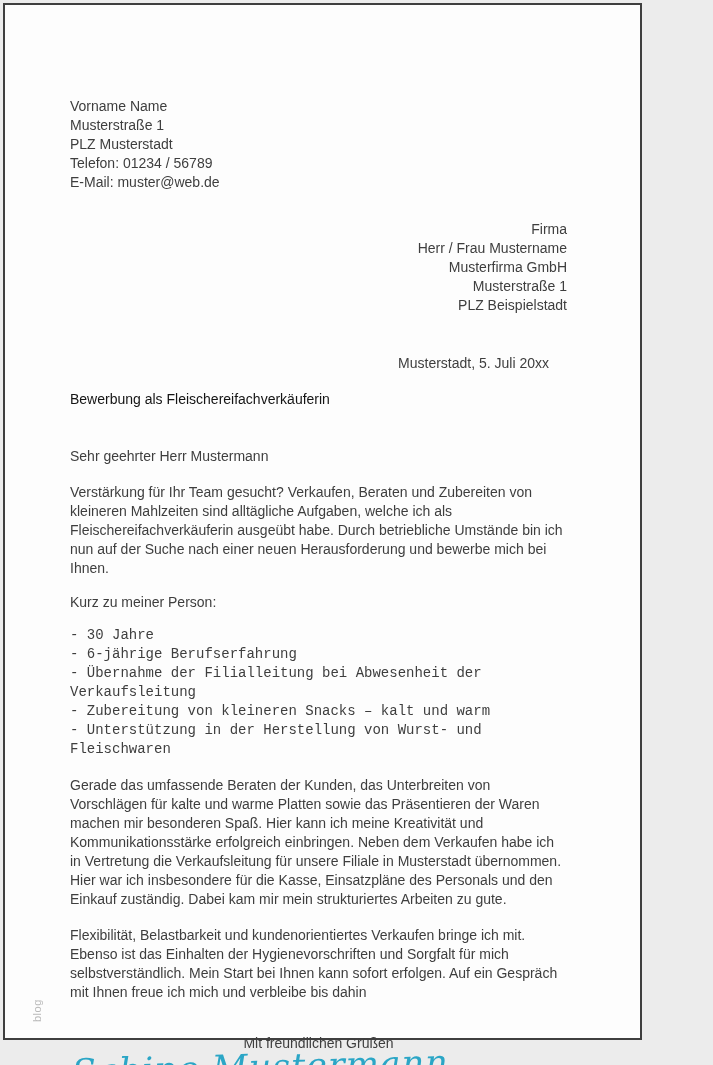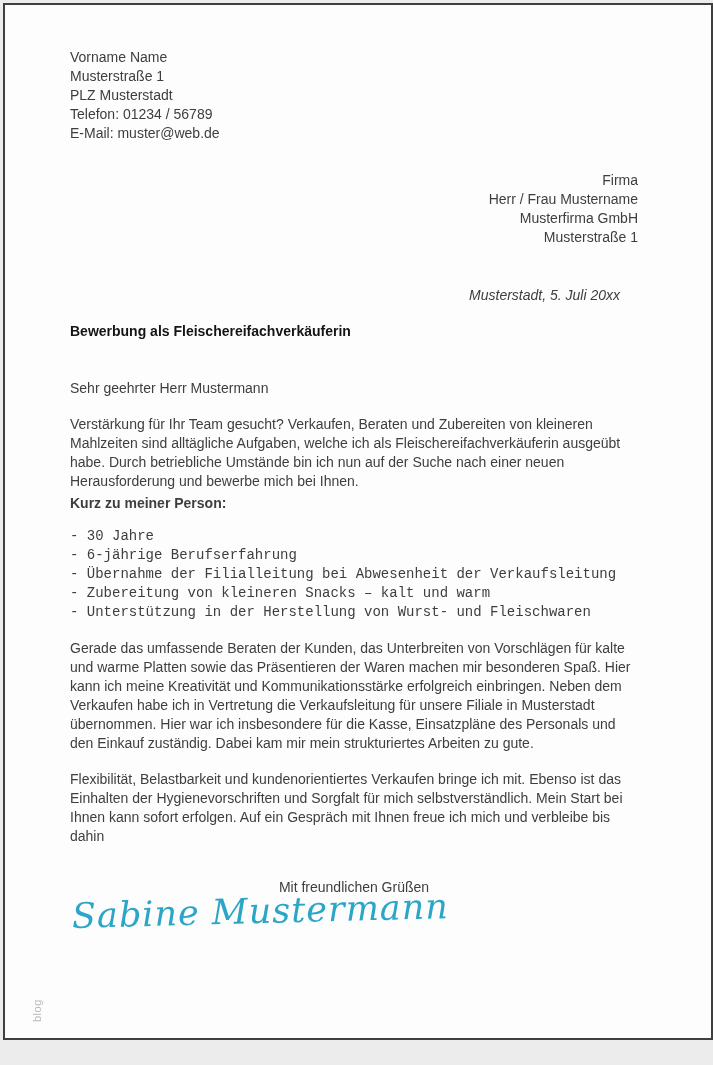--- a/index.html
+++ b/index.html
@@ -4,46 +4,45 @@
 <style>
   * { margin: 0; padding: 0; box-sizing: border-box; }
   html, body { width: 713px; height: 1065px; }
   body {
     background: #ececec;
     font-family: "Liberation Sans", sans-serif;
   }
   .page {
     position: relative;
     margin: 3px;
-    width: 710px;
+    width: 639px;
     height: 1037px;
     border: 2px solid #3f3f3f;
     background: #fdfdfd;
-    padding: 43px 73px 0 65px;
+    padding: 92px 73px 0 65px;
     color: #3e3e3e;
     font-size: 14px;
     line-height: 19px;
   }
   .address-block { margin: 0; }
   .address-line { line-height: 19px; }
   .recipient-block { margin-top: 28px; text-align: right; }
   .dateline {
     margin-top: 39px;
     text-align: right;
     padding-right: 18px;
-    font-style: italic;
   }
   .subject {
     margin-top: 17px;
-    font-weight: bold;
+    font-weight: normal;
     color: #141414;
   }
   .salutation { margin-top: 38px; }
   .para { margin-top: 17px; max-width: 575px; }
-  .profile-heading { margin-top: 3px; font-weight: bold; }
+  .profile-heading { margin-top: 15px; }
   .profile-list { margin-top: 14px; list-style: none; }
   .profile-item { line-height: 19px; max-width: 575px; font-family: Liberation Mono, monospace; }
   .closing { margin-top: 32px; text-align: center; }
   .signature {
     display: inline-block;
     margin-top: 10px;
     margin-left: 2px;
     font-family: "DejaVu Serif", serif;
     font-style: italic;
     font-size: 35px;
@@ -73,20 +72,21 @@
     <div class="address-line">PLZ Musterstadt</div>
     <div class="address-line">Telefon: 01234 / 56789</div>
     <div class="address-line">E-Mail: muster@web.de</div>
   </div>
 
   <div class="address-block recipient-block">
     <div class="address-line">Firma</div>
     <div class="address-line">Herr / Frau Mustername</div>
     <div class="address-line">Musterfirma GmbH</div>
     <div class="address-line">Musterstraße 1</div>
+    <div class="address-line">PLZ Beispielstadt</div>
   </div>
 
   <div class="dateline">Musterstadt, 5. Juli 20xx</div>
 
   <div class="subject">Bewerbung als Fleischereifachverkäuferin</div>
 
   <div class="salutation">Sehr geehrter Herr Mustermann</div>
 
   <p class="para">Verstärkung für Ihr Team gesucht? Verkaufen, Beraten und Zubereiten von kleineren Mahlzeiten sind alltägliche Aufgaben, welche ich als Fleischereifachverkäuferin ausgeübt habe. Durch betriebliche Umstände bin ich nun auf der Suche nach einer neuen Herausforderung und bewerbe mich bei Ihnen.</p>
 

